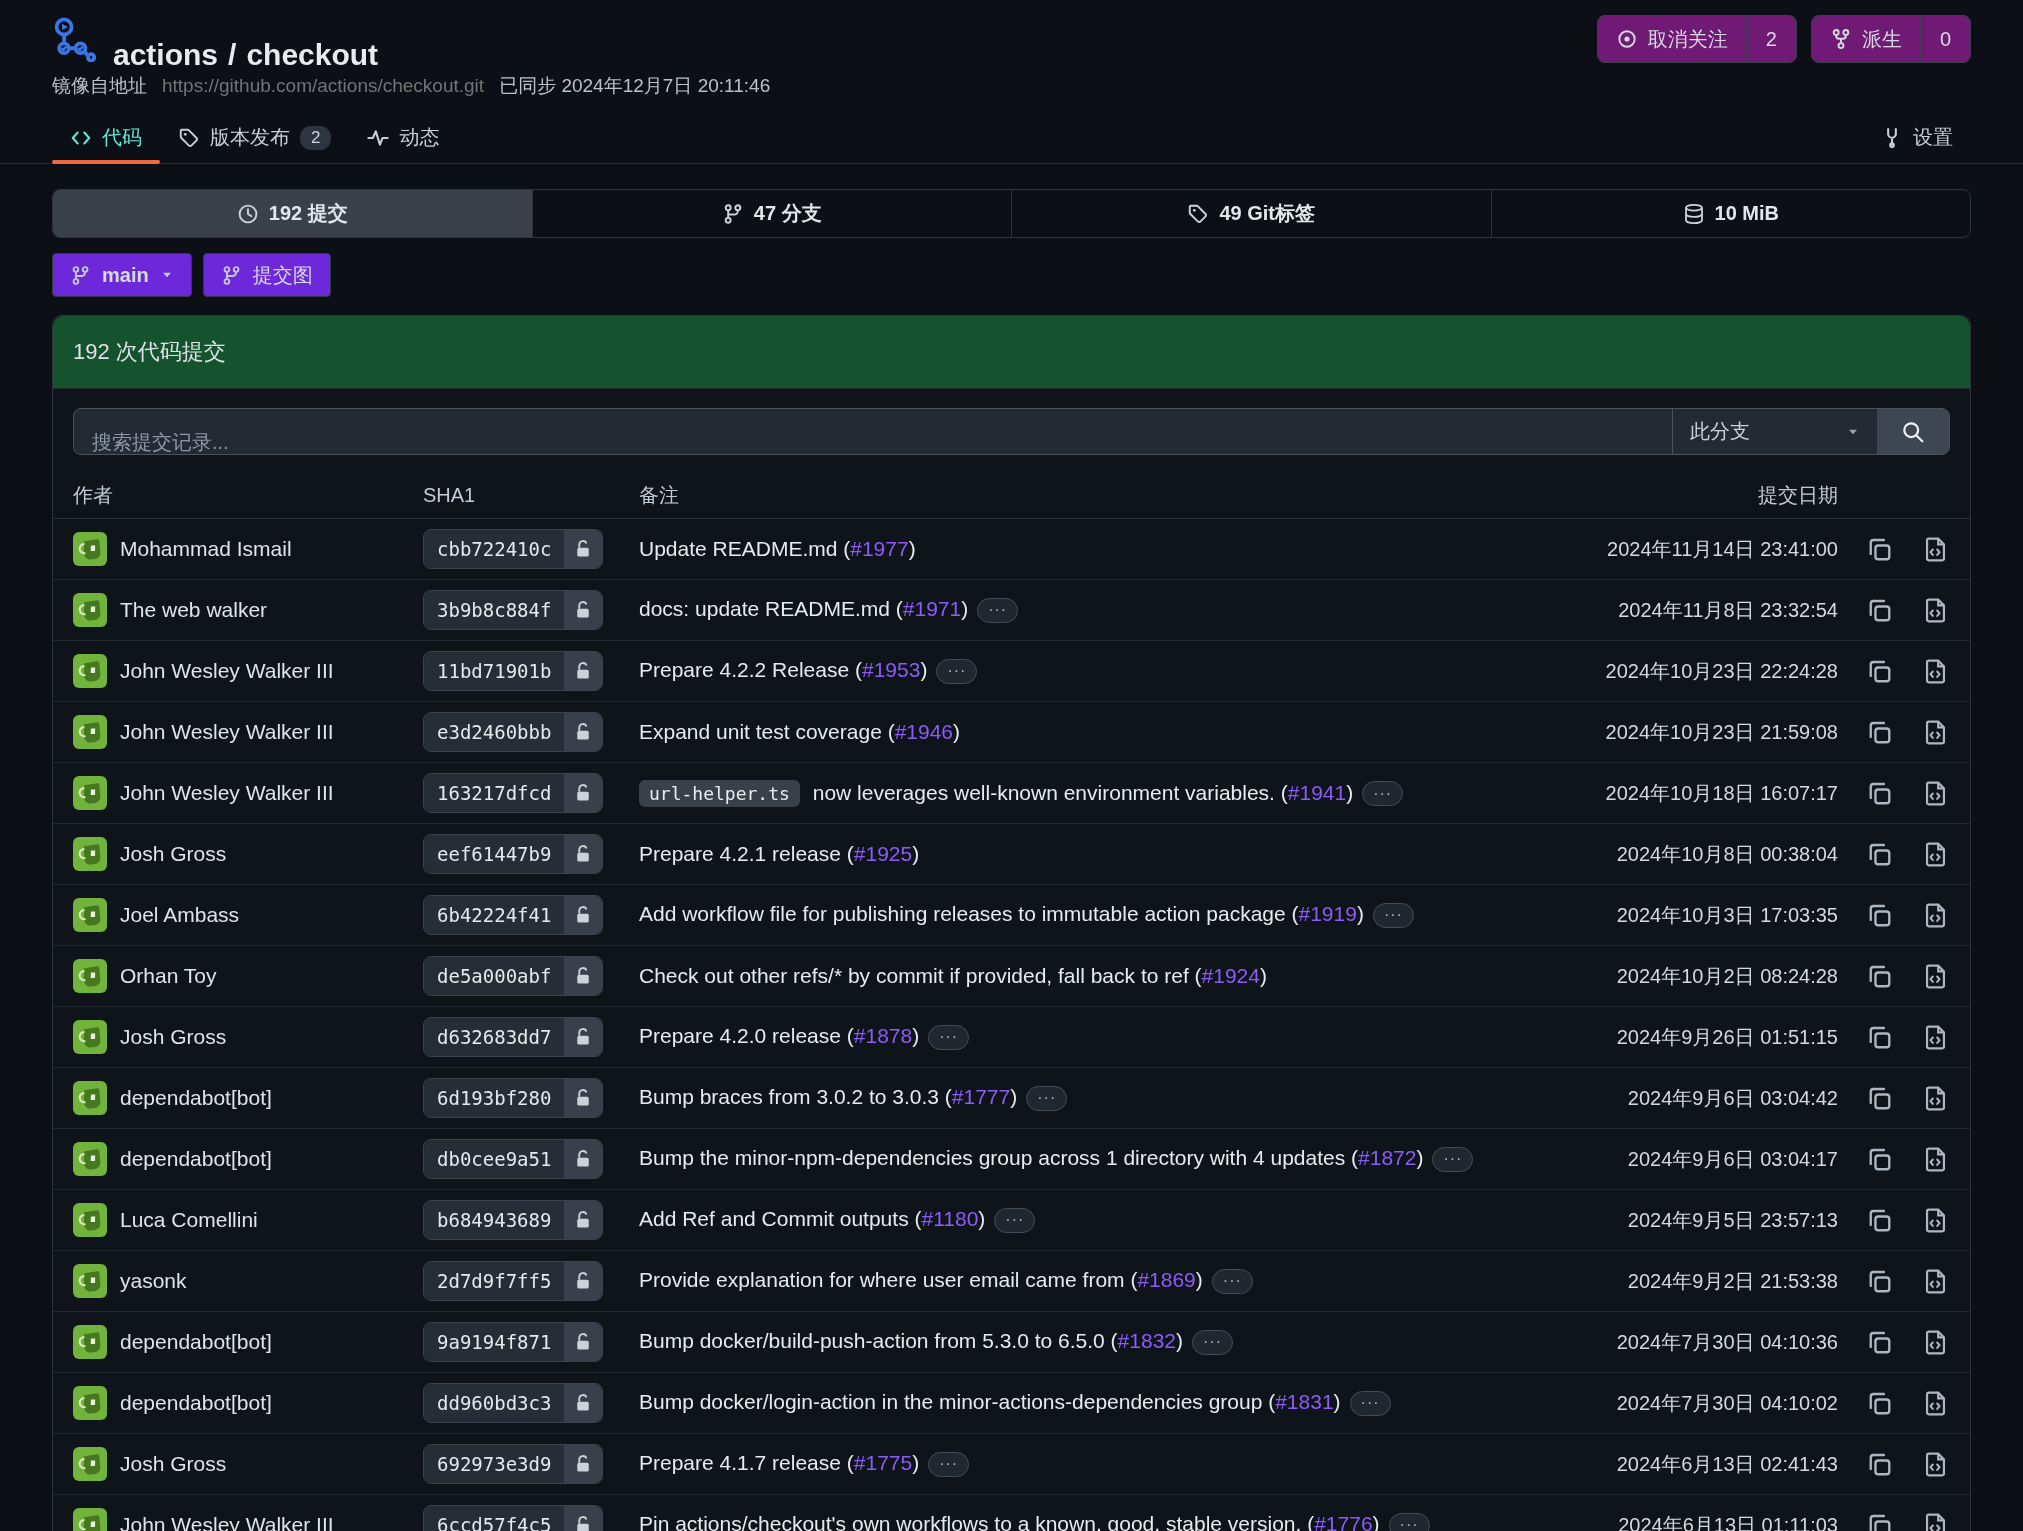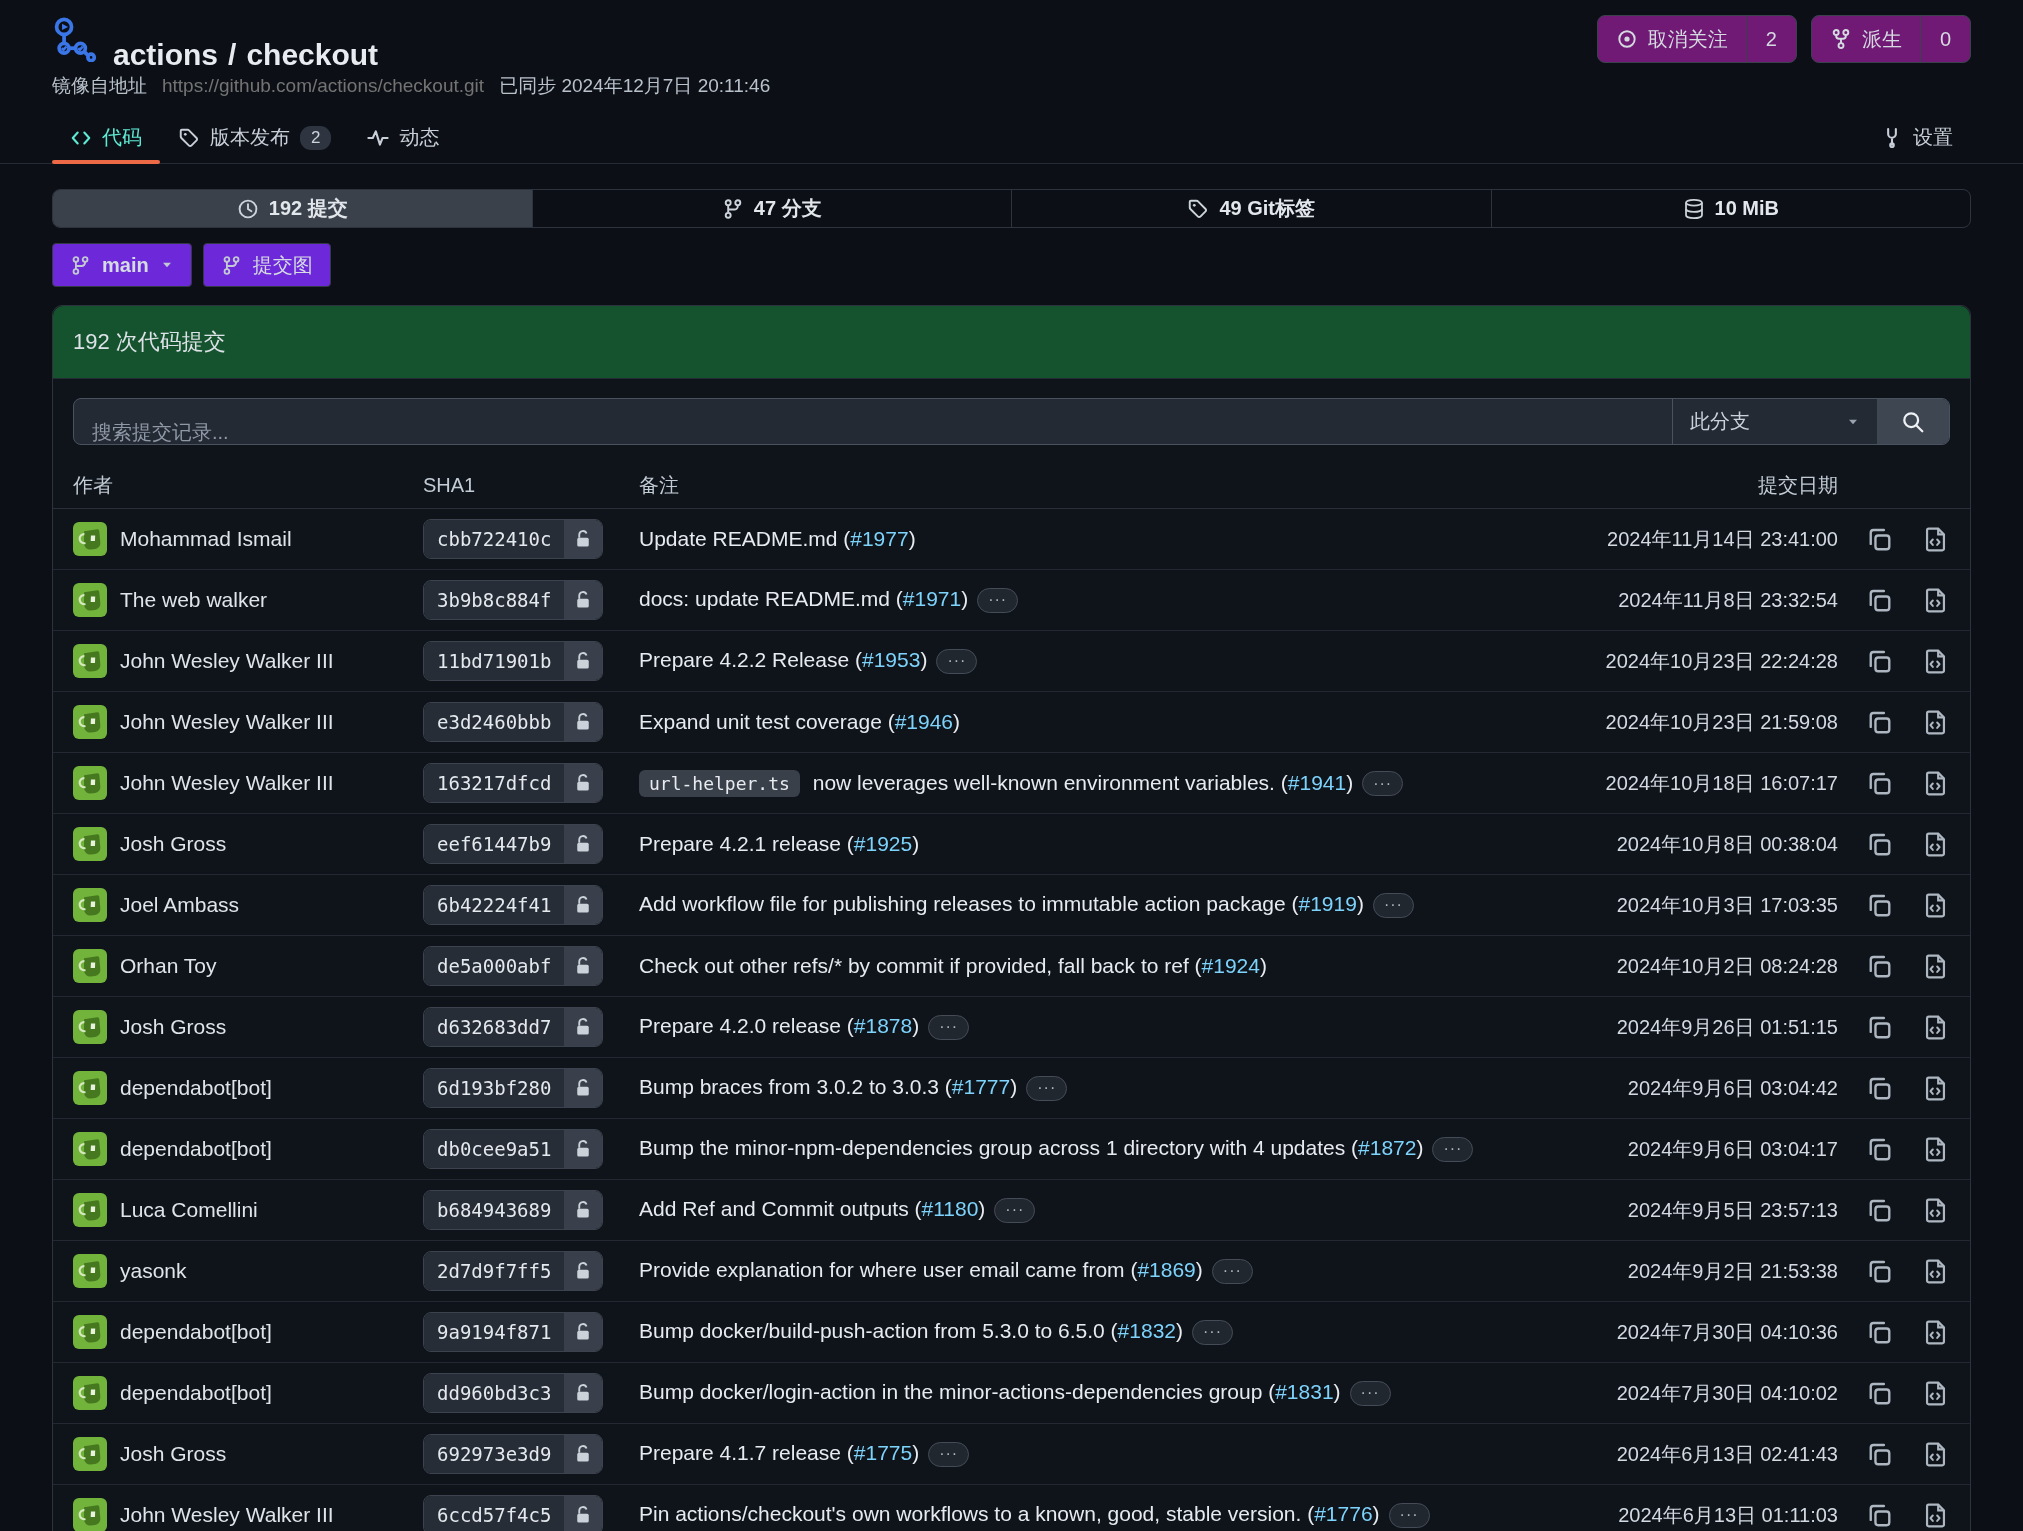--- a/index.html
+++ b/index.html
@@ -33,21 +33,21 @@
   .tab { display:flex; align-items:center; gap:10px; padding:0 18px; font-size:20px; color:#c8cfd8;
          position:relative; cursor:pointer; }
   .tab svg { width:22px; height:22px; }
   .tab.active { color:#5eead4; }
   .tab.active::after { content:""; position:absolute; left:0; right:0; bottom:-1px; height:4px;
                        border-radius:2px; background:var(--accent,#ee6a47); }
   .tab .badge { background:#2e3440; border-radius:11px; padding:2px 11px; font-size:17px; color:#cdd4dc; }
   .tab.right { margin-left:auto; }
 
   
-  .stats { margin:25px 52px 0; height:39px; border:1px solid #2e343d; border-radius:8px; display:flex; overflow:hidden; }
+  .stats { margin:25px 52px 0; height:49px; border:1px solid #2e343d; border-radius:8px; display:flex; overflow:hidden; }
   .seg { flex:1; display:flex; align-items:center; justify-content:center; gap:10px; font-size:20px;
          color:#e2e7ec; cursor:pointer; }
   .seg + .seg { border-left:1px solid #2e343d; }
   .seg.active { background:#3b414b; }
   .seg svg { width:22px; height:22px; color:#ccd3db; }
   .seg b { font-weight:600; }
 
   
   .toolbar { margin:15px 52px 0; display:flex; gap:11px; }
   .tb-btn { height:44px; background:#6d28d9; border:1px solid #333a45; border-radius:4px; padding:0 17px;
@@ -84,21 +84,21 @@
   .a-name { font-size:21px; color:#dfe4ea; white-space:nowrap; }
 
   .sha-badge { display:inline-flex; height:40px; border:1px solid #3c434e; border-radius:8px; overflow:hidden;
                cursor:pointer; }
   .sha-badge .sha { display:flex; align-items:center; padding:0 13px; background:#272d37;
                     font-family:"DejaVu Sans Mono","Liberation Mono",monospace; font-size:19px; color:#e4e9ee; }
   .sha-badge .lock { width:38px; background:#39404b; display:flex; align-items:center; justify-content:center; }
   .sha-badge .lock svg { width:20px; height:20px; color:#ccd2d9; }
 
   .c-msg { font-size:21px; color:#e7ebf0; white-space:nowrap; overflow:hidden; }
-  .c-msg a { color:#7dd3fc; text-decoration:none; }
+  .c-msg a { color:#8b5cf6; text-decoration:none; }
   .code-span { display:inline-block; background:#3a404a; border-radius:6px; padding:3px 10px; margin-right:7px;
                font-family:"DejaVu Sans Mono","Liberation Mono",monospace; font-size:18px; color:#e8ecf0; }
   .more-btn { display:inline-flex; align-items:center; justify-content:center; height:25px; padding:0 10px;
               margin-left:9px; border-radius:13px; border:1px solid #454c57; background:#21272f; color:#aeb7c2;
               font-size:16px; letter-spacing:1px; cursor:pointer; vertical-align:middle; line-height:1; }
 
   .c-date { display:flex; align-items:center; justify-content:flex-end; }
   .c-date .dt { font-size:20px; color:#d3dae2; white-space:nowrap; }
   .icon-btn { width:30px; height:30px; margin-left:26px; display:flex; align-items:center; justify-content:center;
               color:#aeb7c1; cursor:pointer; background:none; border:none; }

